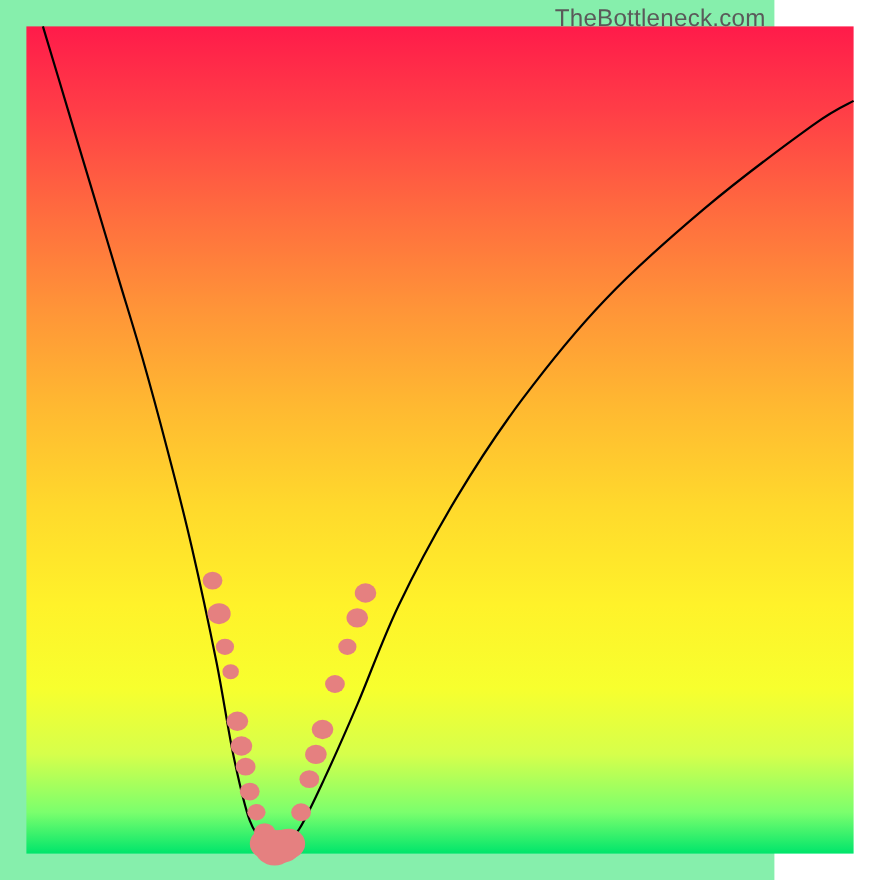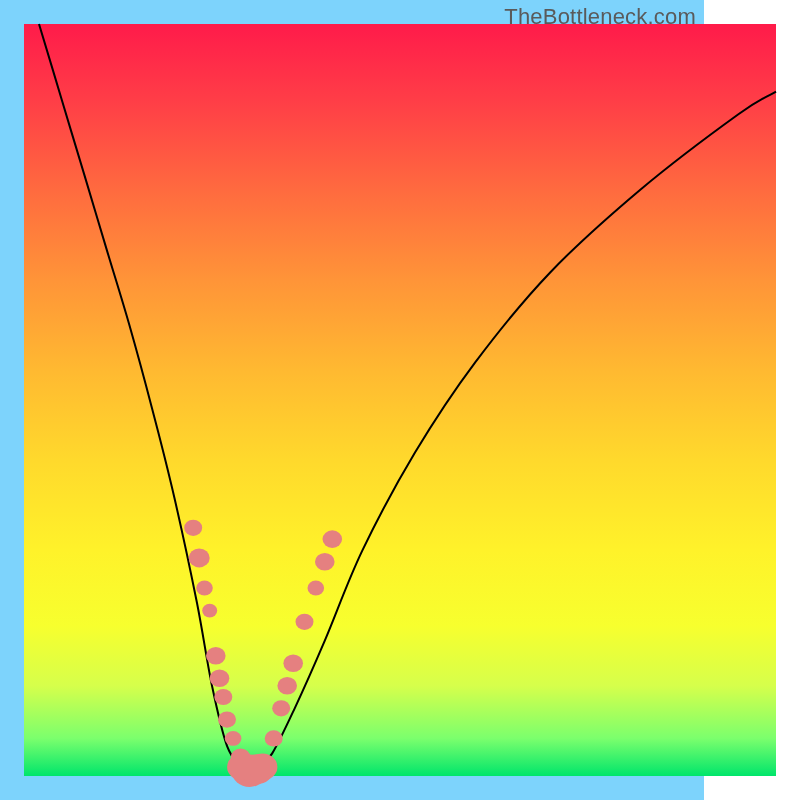--- a/index.html
+++ b/index.html
@@ -7,21 +7,21 @@
     padding: 0;
     width: 800px;
     height: 800px;
     overflow: hidden;
     font-family: Arial, Helvetica, sans-serif;
   }
   .frame {
     position: relative;
     width: 704px;
     height: 800px;
-    background: #7dd3fc;
+    background: #86efac;
     box-sizing: border-box;
   }
   .plot {
     position: absolute;
     left: 24px;
     top: 24px;
     width: 752px;
     height: 752px;
     background: linear-gradient(
       to bottom,

